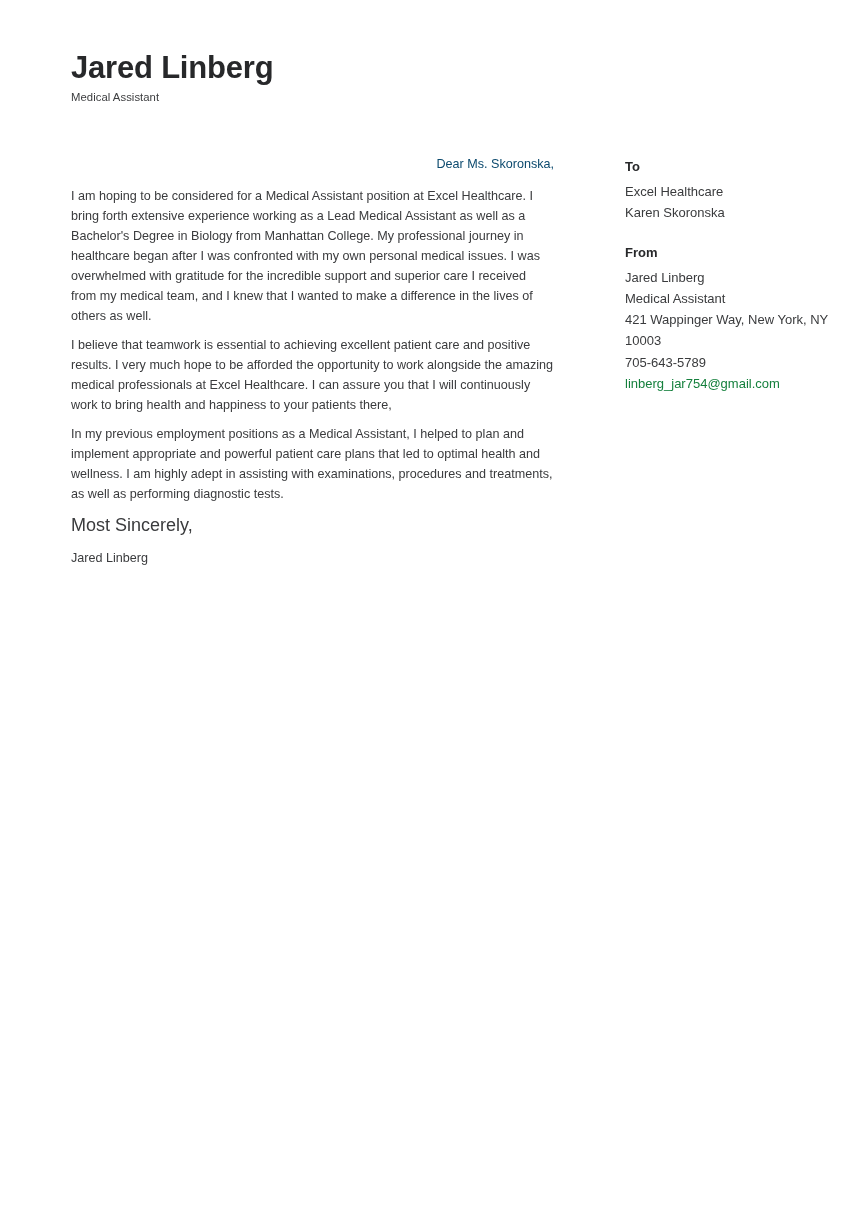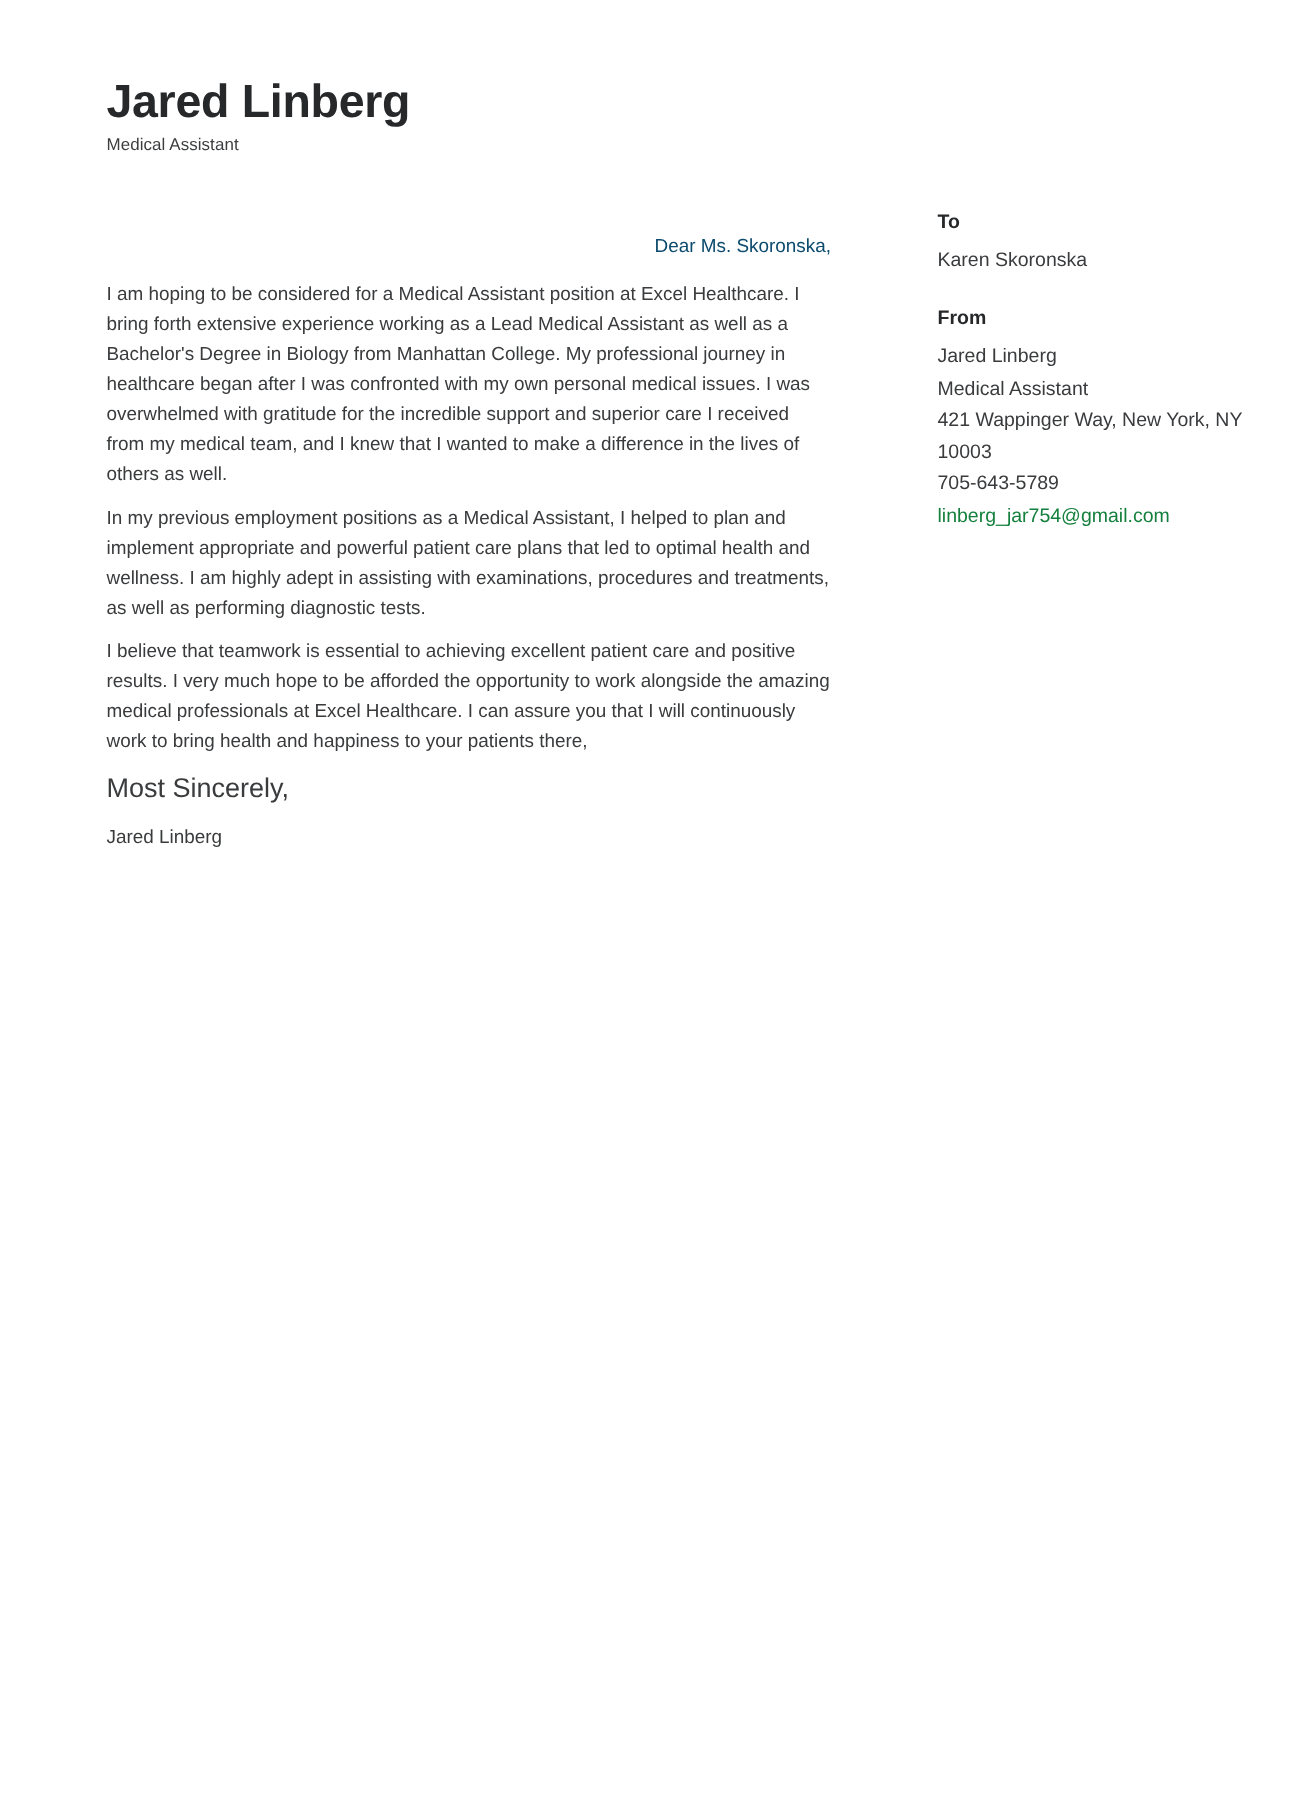--- a/index.html
+++ b/index.html
@@ -78,21 +78,21 @@
     font-size: 12.6px;
     color: #3a3b3d;
     line-height: 24.6px;
     margin: 0;
   }
 
   
   .contact-column {
     position: absolute;
     left: 625px;
-    top: 138px;
+    top: 157px;
     width: 215px;
   }
   .contact-block {
     margin-bottom: 19px;
   }
   .contact-block:last-child {
     margin-bottom: 0;
   }
   .contact-heading {
     font-size: 13px;
@@ -122,33 +122,34 @@
   <div class="header">
     <h1 class="applicant-name">Jared Linberg</h1>
     <p class="applicant-title">Medical Assistant</p>
   </div>
 
   <div class="letter-body">
     <p class="salutation">Dear Ms. Skoronska,</p>
 
     <p class="letter-paragraph">I am hoping to be considered for a Medical Assistant position at Excel Healthcare. I bring forth extensive experience working as a Lead Medical Assistant as well as a Bachelor's Degree in Biology from Manhattan College. My professional journey in healthcare began after I was confronted with my own personal medical issues. I was overwhelmed with gratitude for the incredible support and superior care I received from my medical team, and I knew that I wanted to make a difference in the lives of others as well.</p>
 
+    <p class="letter-paragraph">I believe that teamwork is essential to achieving excellent patient care and positive results. I very much hope to be afforded the opportunity to work alongside the amazing medical professionals at Excel Healthcare. I can assure you that I will continuously work to bring health and happiness to your patients there,</p>
+
     <p class="letter-paragraph">In my previous employment positions as a Medical Assistant, I helped to plan and implement appropriate and powerful patient care plans that led to optimal health and wellness. I am highly adept in assisting with examinations, procedures and treatments, as well as performing diagnostic tests.</p>
-
-    <p class="letter-paragraph">I believe that teamwork is essential to achieving excellent patient care and positive results. I very much hope to be afforded the opportunity to work alongside the amazing medical professionals at Excel Healthcare. I can assure you that I will continuously work to bring health and happiness to your patients there,</p>
 
     <p class="closing-line">Most Sincerely,</p>
 
     <p class="signature-line">Jared Linberg</p>
   </div>
 
   <div class="contact-column">
 
     <div class="contact-block">
       <p class="contact-heading">To</p>
+      <p class="contact-line">Excel Healthcare</p>
       <p class="contact-line">Karen Skoronska</p>
     </div>
 
     <div class="contact-block">
       <p class="contact-heading">From</p>
       <p class="contact-line">Jared Linberg</p>
       <p class="contact-line">Medical Assistant</p>
       <p class="contact-line">421 Wappinger Way, New York, NY 10003</p>
       <p class="contact-line">705-643-5789</p>
       <a class="contact-line email-link" href="#">linberg_jar754@gmail.com</a>

